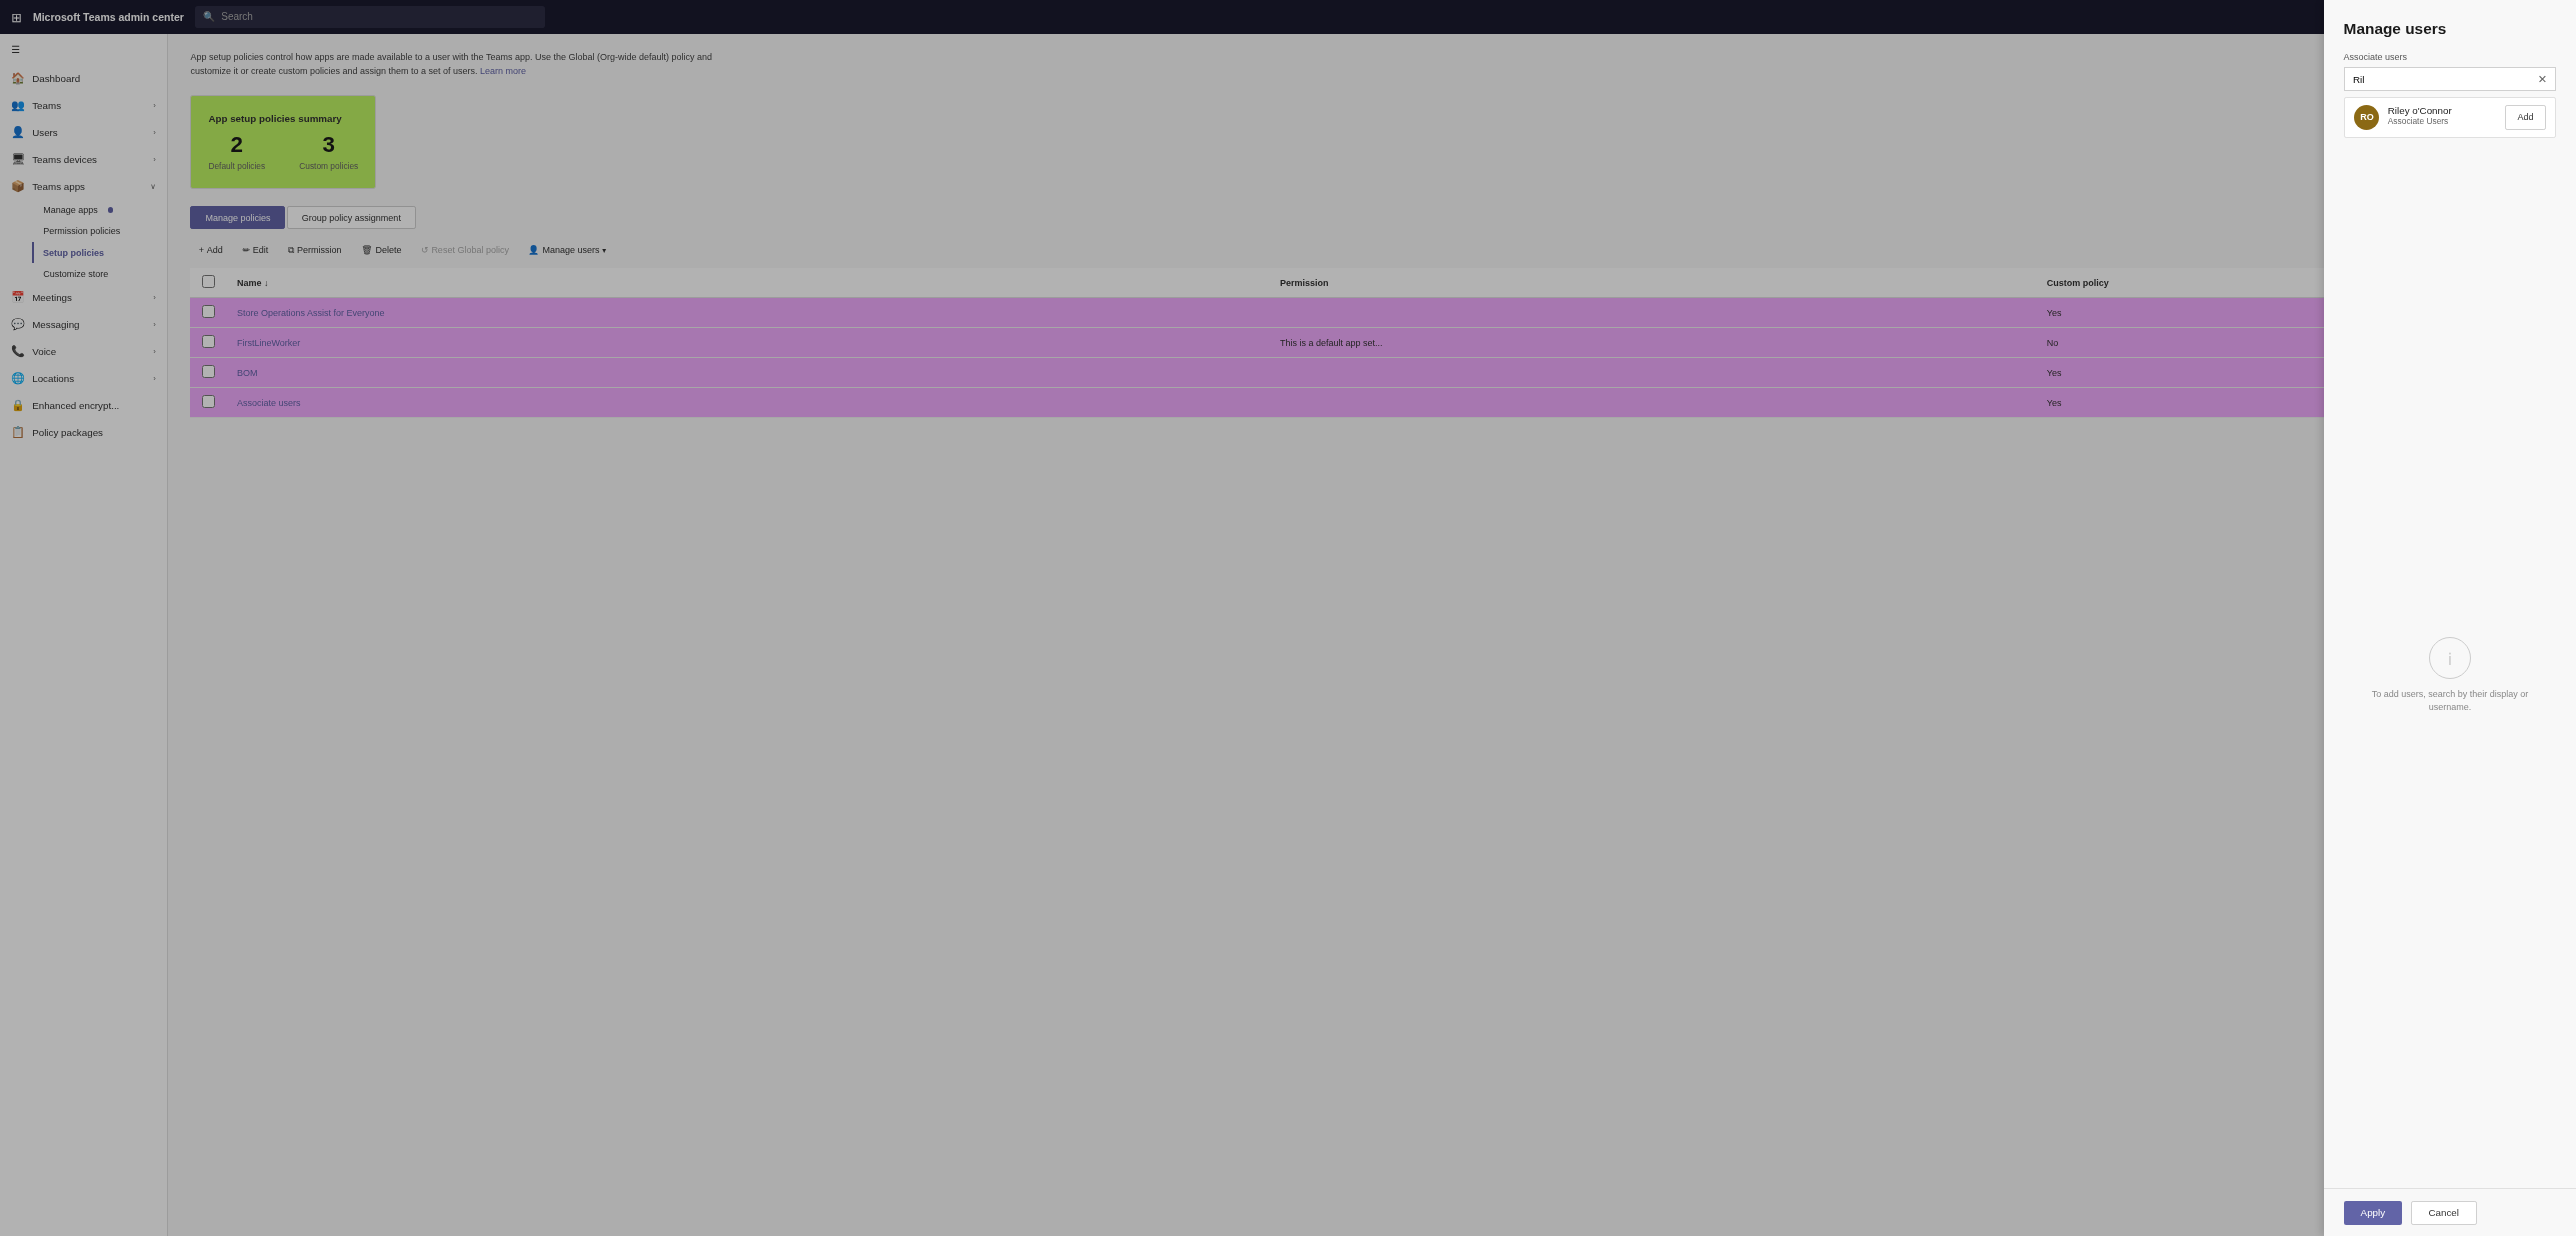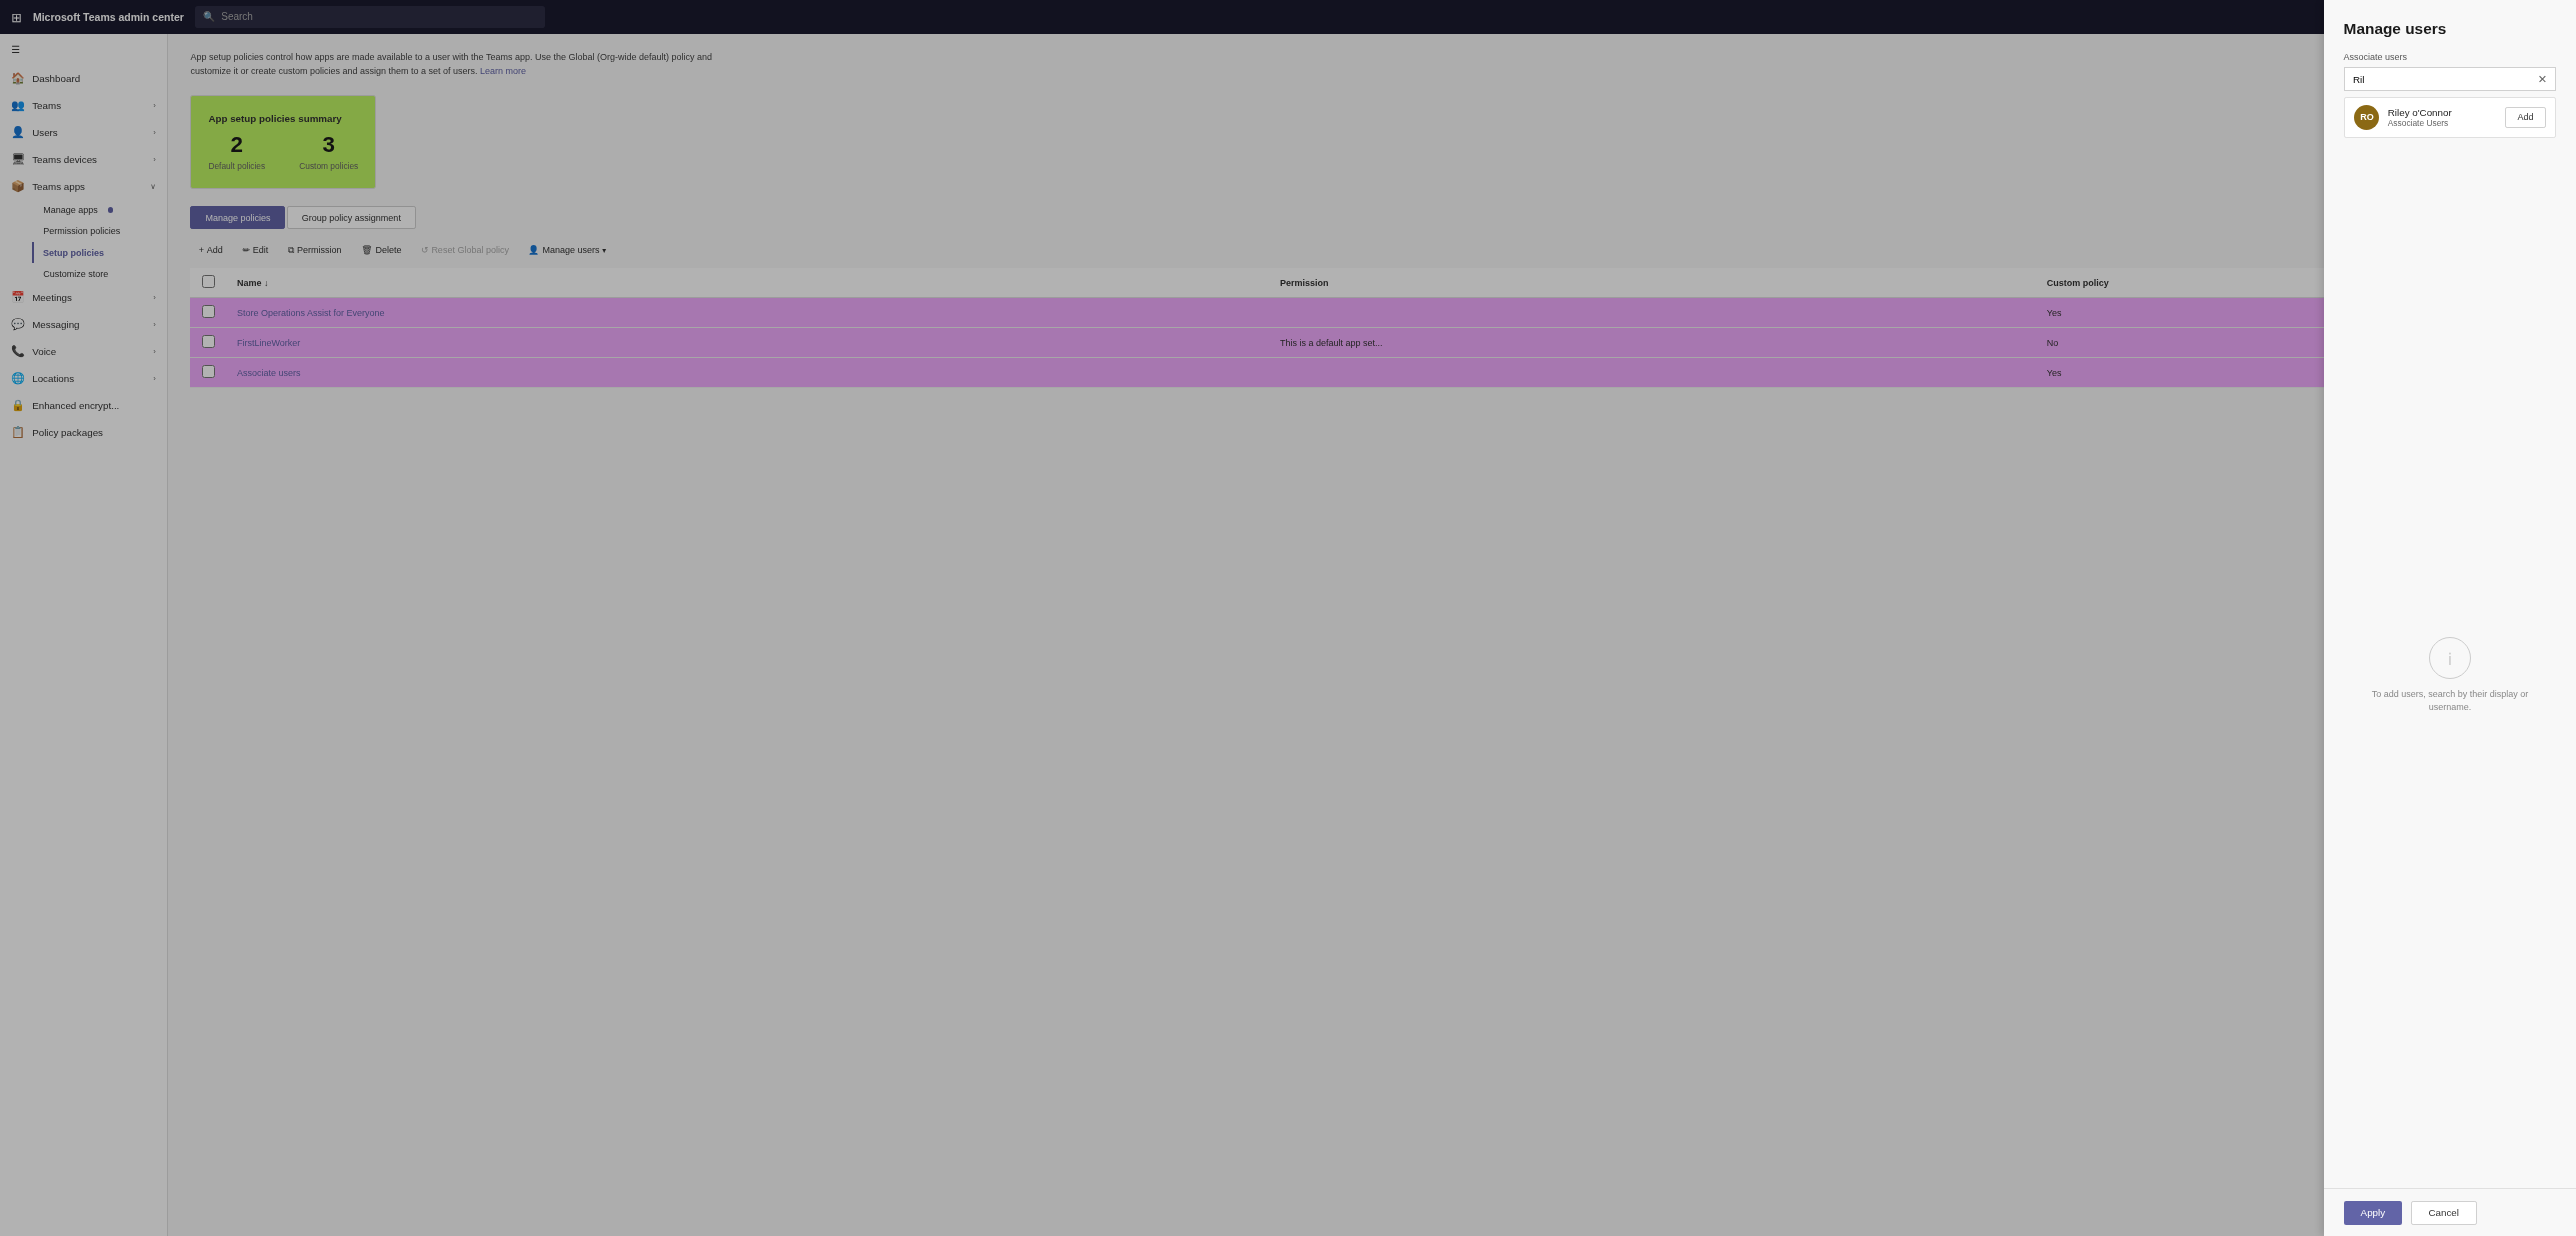--- a/index.html
+++ b/index.html
@@ -205,21 +205,20 @@
     .panel-search-clear {
       cursor: pointer;
       color: #666;
       font-size: 11.2px;
       padding: 2.8px;
     }
 
     
     .user-result {
       display: flex;
-      align-items: center;
       gap: 8.4px;
       background: #fff;
       border: 0.7px solid #e0e0e0;
       border-radius: 2.1px;
       padding: 7px 9.8px;
       margin-bottom: 17px;
     }
     .user-avatar {
       width: 25px; height: 25px;
       border-radius: 50%;
@@ -481,20 +480,26 @@
             <td>Yes</td>
           </tr>
           <tr>
             <td><input type="checkbox" style=""></td>
             <td><span class="link">FirstLineWorker</span></td>
             <td>This is a default app set...</td>
             <td>No</td>
           </tr>
           <tr>
             <td><input type="checkbox" style=""></td>
+            <td><span class="link">BOM</span></td>
+            <td></td>
+            <td>Yes</td>
+          </tr>
+          <tr>
+            <td><input type="checkbox" style=""></td>
             <td><span class="link">Associate users</span></td>
             <td></td>
             <td>Yes</td>
           </tr>
         </tbody>
     </table>
   </main>
 </div>
 
 <div class="overlay"></div>

